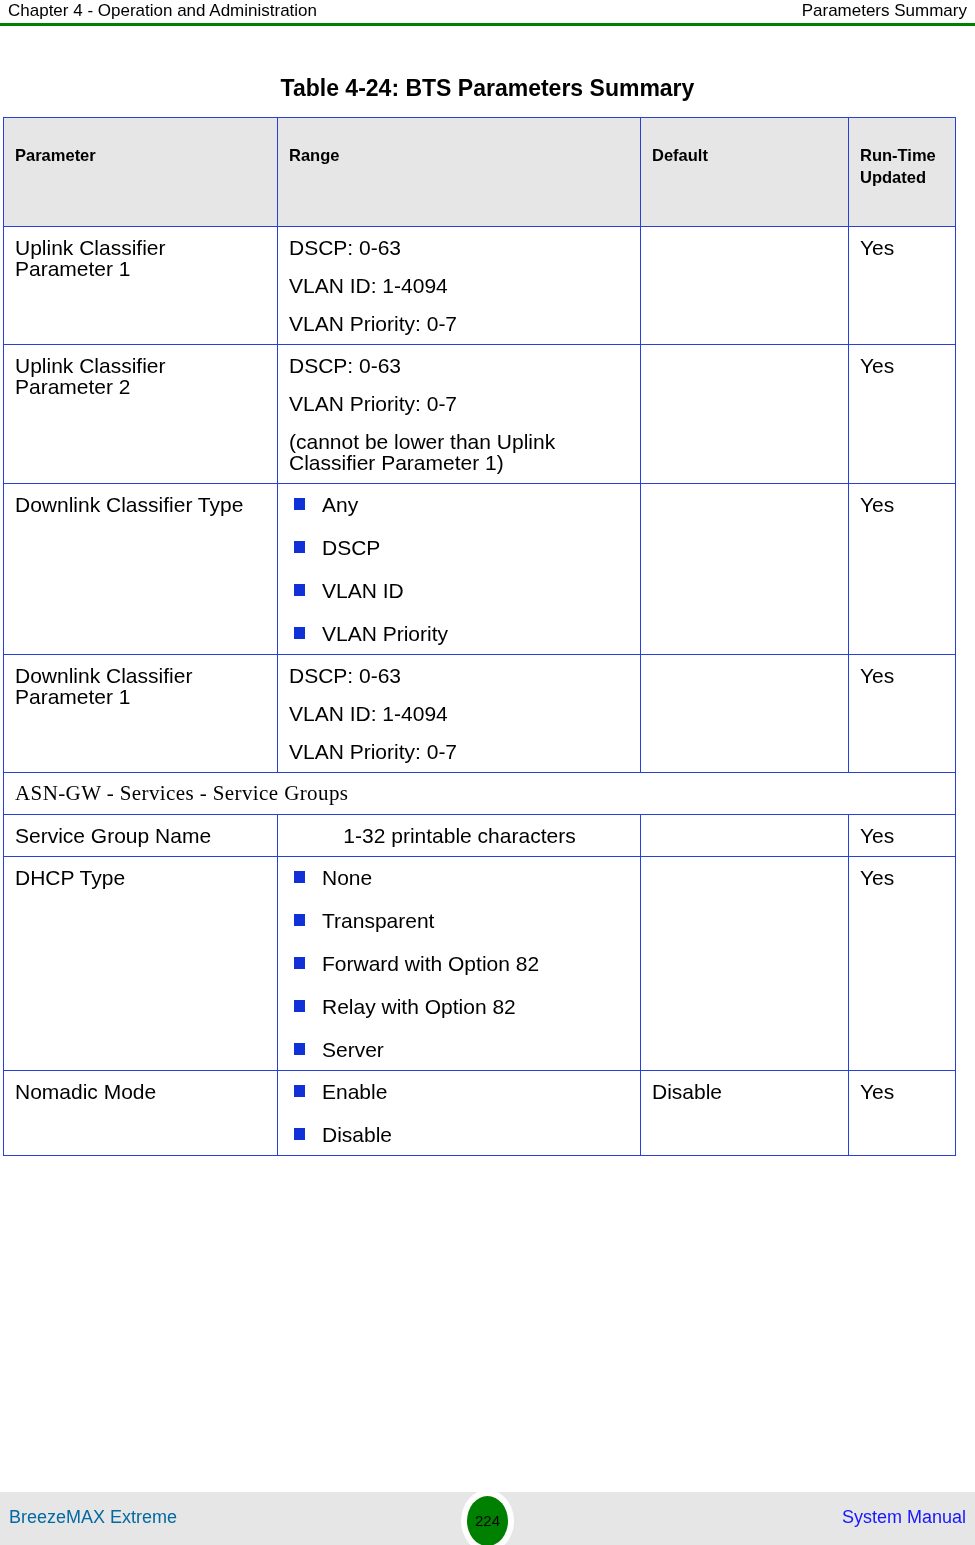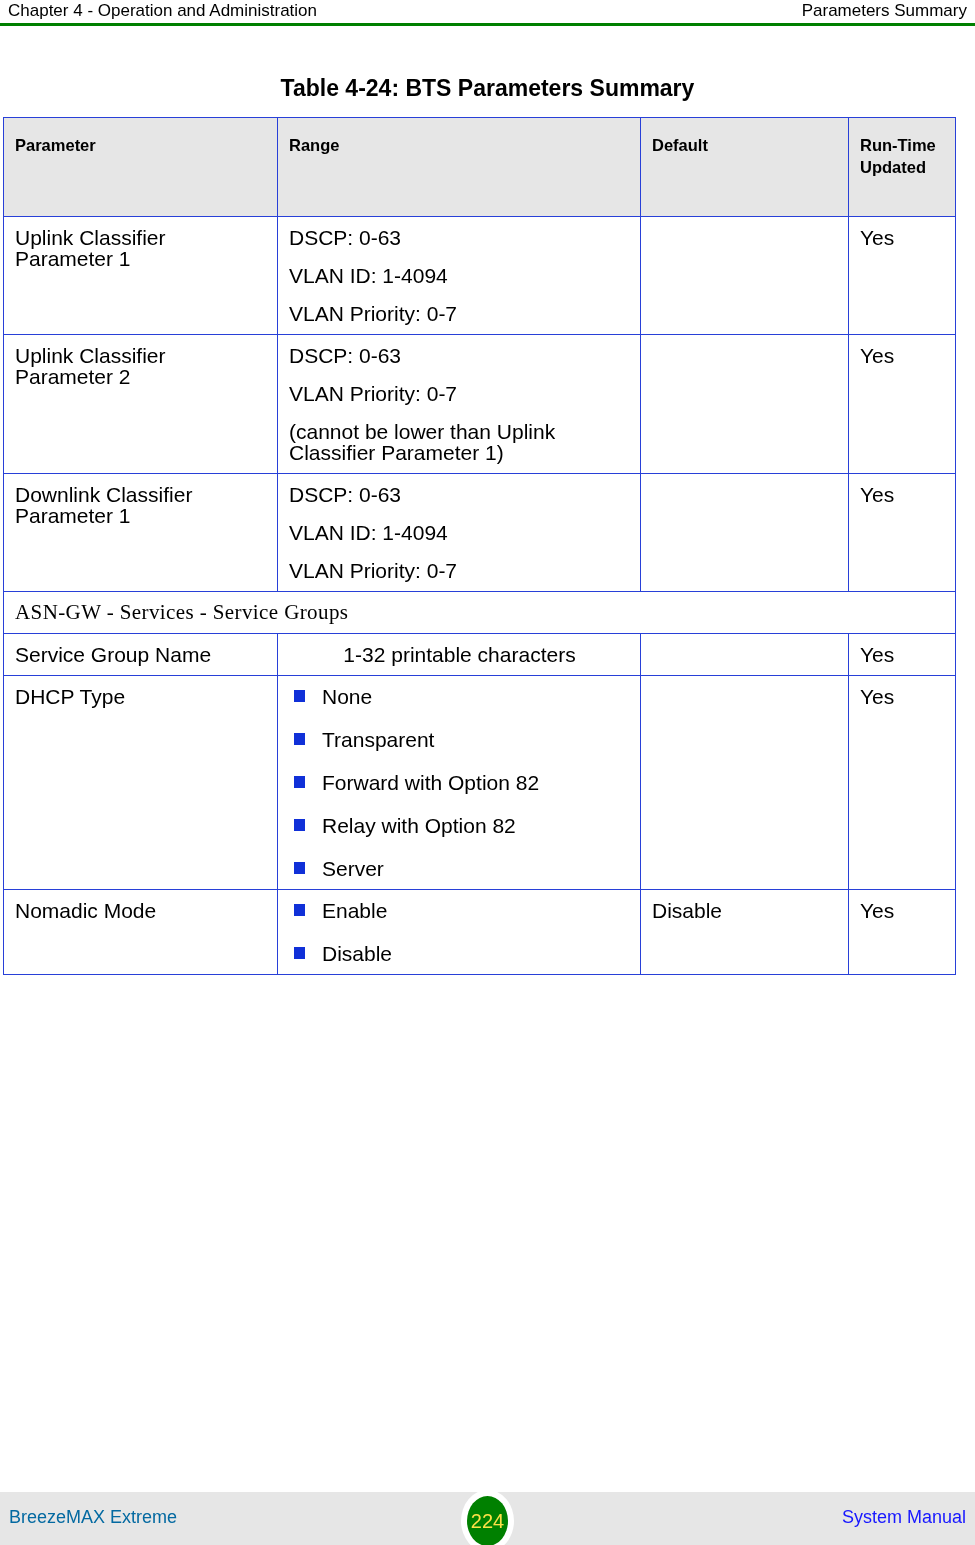--- a/index.html
+++ b/index.html
@@ -76,21 +76,21 @@
     font-size: 21px;
     line-height: 21px;
     font-weight: normal;
     text-align: left;
   }
   table.params thead th {
     background: #e6e6e6;
     font-weight: bold;
     font-size: 16.5px;
     line-height: 22px;
-    padding-top: 16px;
+    padding-top: 26px;
     padding-bottom: 10px;
   }
   col.c-param  { width: 274px; }
   col.c-range  { width: 363px; }
   col.c-default{ width: 208px; }
   col.c-rt     { width: 107px; }
 
   .hdr-cell-tall { height: 72px; }
 
   
@@ -169,22 +169,22 @@
     border-radius: 50%;
   }
   .page-badge {
     position: absolute;
     left: 467px;
     top: 1496px;
     width: 41px;
     height: 50px;
     background: #008000;
     border-radius: 50%;
-    color: #fde047;
-    font-size: 20px;
+    color: #000000;
+    font-size: 15px;
     display: flex;
     align-items: center;
     justify-content: center;
     line-height: 50px;
   }
 </style>
 </head>
 <body>
 
 <div class="page-header">
@@ -235,20 +235,33 @@
           <div class="range-lines">
             <div>DSCP: 0-63</div>
             <div>VLAN Priority: 0-7</div>
             <div>(cannot be lower than Uplink Classifier Parameter 1)</div>
           </div>
         </td>
         <td></td>
         <td>Yes</td>
       </tr>
 
+      <tr>
+        <td>Downlink Classifier Type</td>
+        <td>
+          <ul class="bul">
+            <li><span class="sq"></span><span>Any</span></li>
+            <li><span class="sq"></span><span>DSCP</span></li>
+            <li><span class="sq"></span><span>VLAN ID</span></li>
+            <li><span class="sq"></span><span>VLAN Priority</span></li>
+          </ul>
+        </td>
+        <td></td>
+        <td>Yes</td>
+      </tr>
 
       <tr>
         <td class="cell-2line">Downlink Classifier Parameter 1</td>
         <td>
           <div class="range-lines">
             <div>DSCP: 0-63</div>
             <div>VLAN ID: 1-4094</div>
             <div>VLAN Priority: 0-7</div>
           </div>
         </td>

